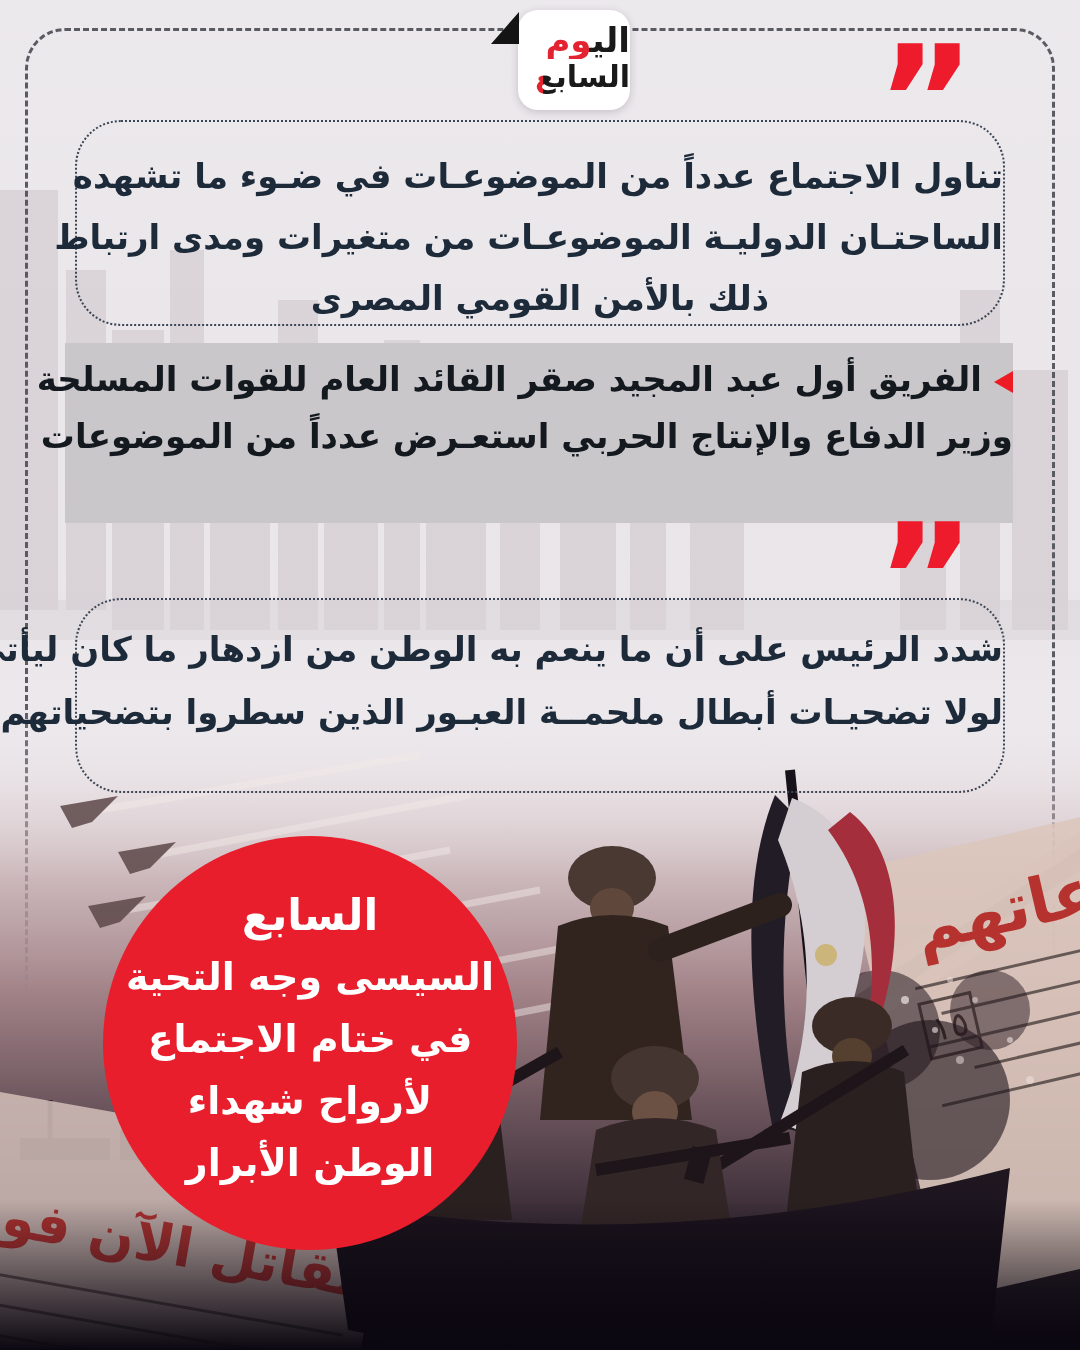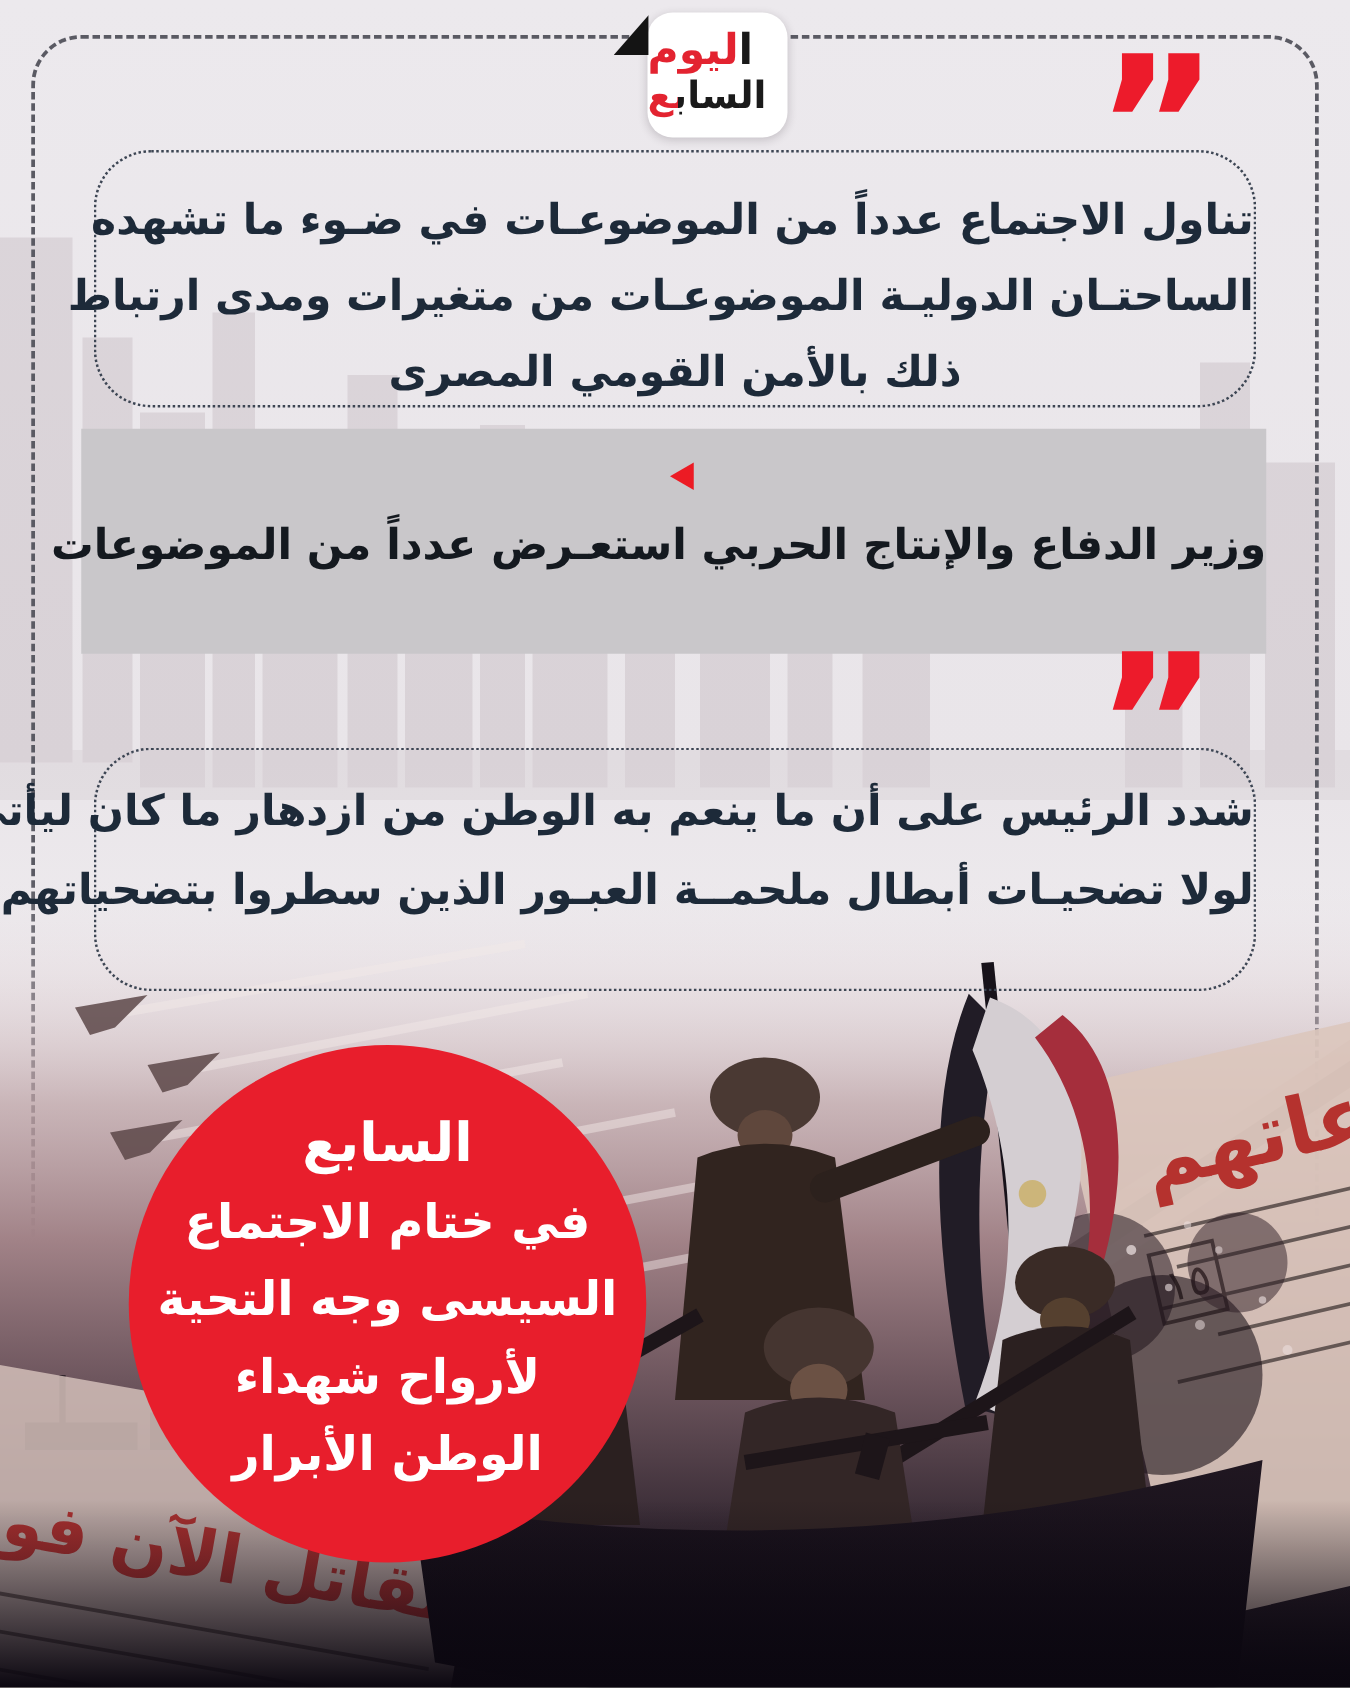--- a/index.html
+++ b/index.html
@@ -8,21 +8,21 @@
     background:linear-gradient(180deg,#ece9ed 0%,#e9e5e9 45%,#f0edf0 62%,#ece8ec 75%);
     font-family:"DejaVu Sans",sans-serif;direction:rtl;
   }
   
   .city{position:absolute;left:0;top:130px;width:1080px;height:640px;opacity:.14;pointer-events:none;}
   
   .frame{position:absolute;left:25px;right:25px;top:28px;height:1290px;
     border:3px dashed #5a5a63;border-radius:40px;}
   
   .logo{position:absolute;left:518px;top:10px;width:112px;height:100px;background:#fff;
-    border-radius:20px;box-shadow:0 2px 8px rgba(40,30,40,.2);text-align:left;
+    border-radius:20px;box-shadow:0 2px 8px rgba(40,30,40,.2);text-align:right;
     padding-top:11px;box-sizing:border-box;z-index:6;direction:rtl;}
   .logo-corner{position:absolute;left:-27px;top:2px;width:28px;height:32px;background:#141414;
     clip-path:polygon(100% 0,100% 100%,0 100%);}
   .logo-l1{font-size:34px;font-weight:700;line-height:38px;color:#1a1a1a;}
   .logo-l2{font-size:30px;font-weight:700;line-height:36px;color:#1a1a1a;}
   @supports (background-clip:text) or (-webkit-background-clip:text){
     .logo-l1{background:linear-gradient(to left,#1a1a1a 0 37%,#e32330 37% 100%);
       -webkit-background-clip:text;background-clip:text;color:transparent;}
     .logo-l2{background:linear-gradient(to left,#1a1a1a 0 78%,#e32330 78% 100%);
       -webkit-background-clip:text;background-clip:text;color:transparent;}
@@ -223,32 +223,32 @@
 
   <div class="qbox" id="q1">
     <div class="qmark">”</div>
     <div class="qline">تناول الاجتماع عدداً من الموضوعـات في ضـوء ما تشهده</div>
     <div class="qline">الساحتـان الدوليـة الموضوعـات من متغيرات ومدى ارتباط</div>
     <div class="qline">ذلك بالأمن القومي المصرى</div>
   </div>
 
   <div class="hl">
     <div class="qline">
-      <span class="bullet"></span>
+      <span class="bullet"></span><span>الفريق أول عبد المجيد صقر القائد العام للقوات المسلحة</span>
     </div>
     <div class="qline">وزير الدفاع والإنتاج الحربي استعـرض عدداً من الموضوعات</div>
   </div>
 
   <div class="qbox" id="q2">
     <div class="qmark">”</div>
     <div class="qline">شدد الرئيس على أن ما ينعم به الوطن من ازدهار ما كان ليأتي</div>
     <div class="qline">لولا تضحيـات أبطال ملحمــة العبـور الذين سطروا بتضحياتهم</div>
   </div>
 
   <div class="circle">
     <div class="c1">السابع</div>
+    <div class="cl">السيسى وجه التحية</div>
     <div class="cl">في ختام الاجتماع</div>
-    <div class="cl">السيسى وجه التحية</div>
     <div class="cl">لأرواح شهداء</div>
     <div class="cl">الوطن الأبرار</div>
   </div>
 
 </div>
 
 </body></html>

